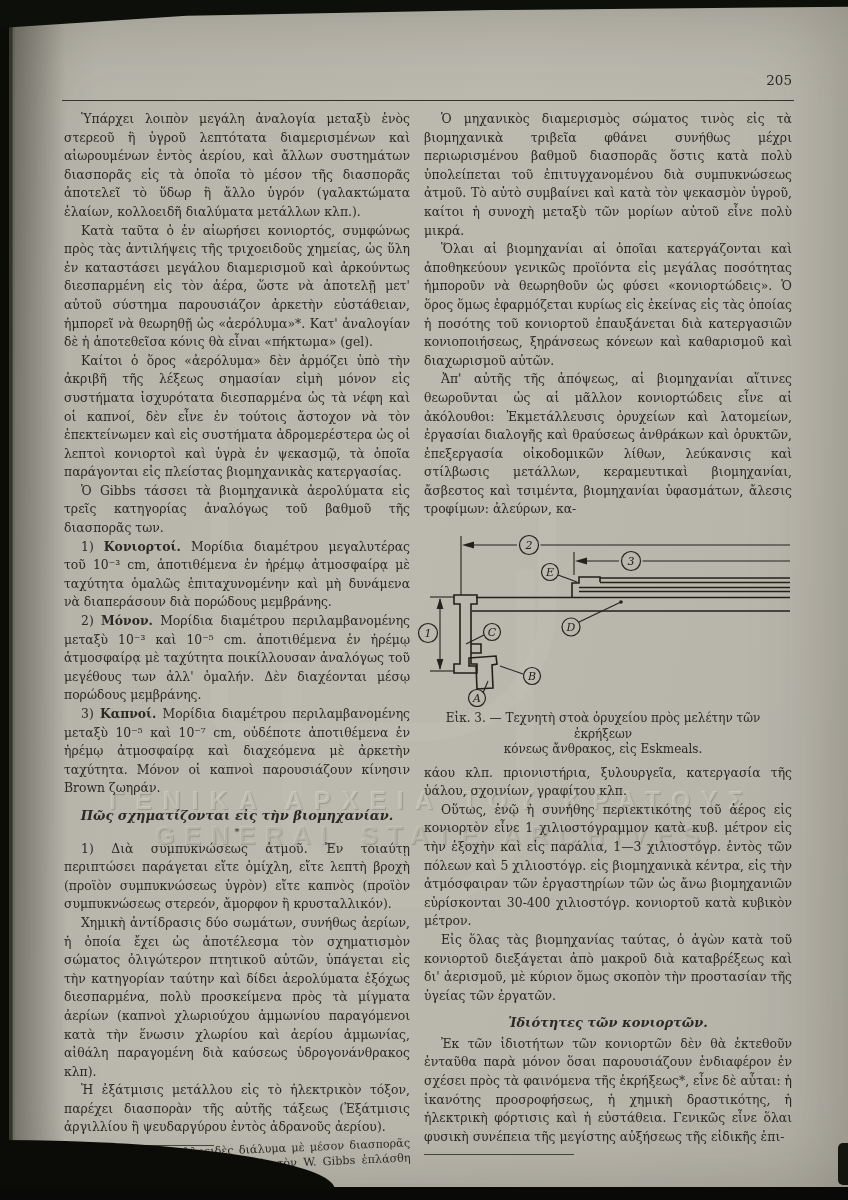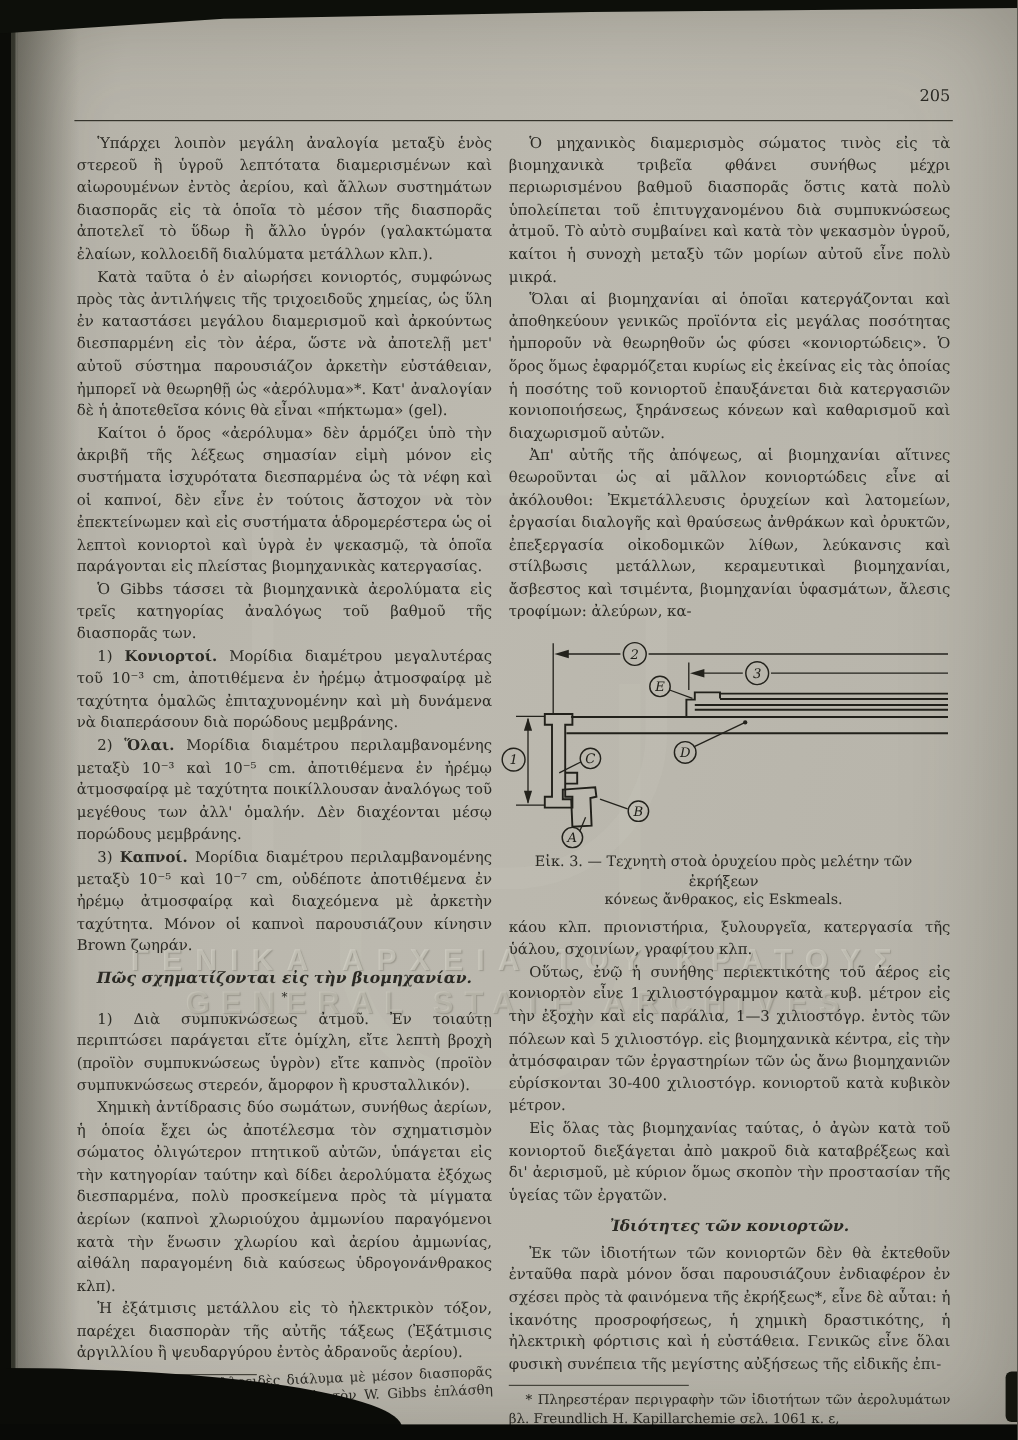--- a/index.html
+++ b/index.html
@@ -76,21 +76,21 @@
     <span class="page-number">205</span>
   </div>
   <div class="header-rule"></div>
 
   <div class="col col-left">
     <p class="para"><span></span><b class="lead"></b><span>Ὑπάρχει λοιπὸν μεγάλη ἀναλογία μεταξὺ ἑνὸς στερεοῦ ἢ ὑγροῦ λεπτότατα διαμερισμένων καὶ αἰωρουμένων ἐντὸς ἀερίου, καὶ ἄλλων συστημάτων διασπορᾶς εἰς τὰ ὁποῖα τὸ μέσον τῆς διασπορᾶς ἀποτελεῖ τὸ ὕδωρ ἢ ἄλλο ὑγρόν (γαλακτώματα ἐλαίων, κολλοειδῆ διαλύματα μετάλλων κλπ.).</span></p>
     <p class="para"><span></span><b class="lead"></b><span>Κατὰ ταῦτα ὁ ἐν αἰωρήσει κονιορτός, συμφώνως πρὸς τὰς ἀντιλήψεις τῆς τριχοειδοῦς χημείας, ὡς ὕλη ἐν καταστάσει μεγάλου διαμερισμοῦ καὶ ἀρκούντως διεσπαρμένη εἰς τὸν ἀέρα, ὥστε νὰ ἀποτελῇ μετ' αὐτοῦ σύστημα παρουσιάζον ἀρκετὴν εὐστάθειαν, ἠμπορεῖ νὰ θεωρηθῇ ὡς «ἀερόλυμα»*. Κατ' ἀναλογίαν δὲ ἡ ἀποτεθεῖσα κόνις θὰ εἶναι «πήκτωμα» (gel).</span></p>
     <p class="para"><span></span><b class="lead"></b><span>Καίτοι ὁ ὅρος «ἀερόλυμα» δὲν ἁρμόζει ὑπὸ τὴν ἀκριβῆ τῆς λέξεως σημασίαν εἰμὴ μόνον εἰς συστήματα ἰσχυρότατα διεσπαρμένα ὡς τὰ νέφη καὶ οἱ καπνοί, δὲν εἶνε ἐν τούτοις ἄστοχον νὰ τὸν ἐπεκτείνωμεν καὶ εἰς συστήματα ἁδρομερέστερα ὡς οἱ λεπτοὶ κονιορτοὶ καὶ ὑγρὰ ἐν ψεκασμῷ, τὰ ὁποῖα παράγονται εἰς πλείστας βιομηχανικὰς κατεργασίας.</span></p>
     <p class="para"><span></span><b class="lead"></b><span>Ὁ Gibbs τάσσει τὰ βιομηχανικὰ ἀερολύματα εἰς τρεῖς κατηγορίας ἀναλόγως τοῦ βαθμοῦ τῆς διασπορᾶς των.</span></p>
     <p class="para"><span>1) </span><b class="lead">Κονιορτοί.</b><span> Μορίδια διαμέτρου μεγαλυτέρας τοῦ 10⁻³ cm, ἀποτιθέμενα ἐν ἠρέμῳ ἀτμοσφαίρᾳ μὲ ταχύτητα ὁμαλῶς ἐπιταχυνομένην καὶ μὴ δυνάμενα νὰ διαπεράσουν διὰ πορώδους μεμβράνης.</span></p>
-    <p class="para"><span>2) </span><b class="lead">Ὅλαι.</b><span> Μορίδια διαμέτρου περιλαμβανομένης μεταξὺ 10⁻³ καὶ 10⁻⁵ cm. ἀποτιθέμενα ἐν ἠρέμῳ ἀτμοσφαίρᾳ μὲ ταχύτητα ποικίλλουσαν ἀναλόγως τοῦ μεγέθους των ἀλλ' ὁμαλήν. Δὲν διαχέονται μέσῳ πορώδους μεμβράνης.</span></p>
+    <p class="para"><span>2) </span><b class="lead">Μόνον.</b><span> Μορίδια διαμέτρου περιλαμβανομένης μεταξὺ 10⁻³ καὶ 10⁻⁵ cm. ἀποτιθέμενα ἐν ἠρέμῳ ἀτμοσφαίρᾳ μὲ ταχύτητα ποικίλλουσαν ἀναλόγως τοῦ μεγέθους των ἀλλ' ὁμαλήν. Δὲν διαχέονται μέσῳ πορώδους μεμβράνης.</span></p>
     <p class="para"><span>3) </span><b class="lead">Καπνοί.</b><span> Μορίδια διαμέτρου περιλαμβανομένης μεταξὺ 10⁻⁵ καὶ 10⁻⁷ cm, οὐδέποτε ἀποτιθέμενα ἐν ἠρέμῳ ἀτμοσφαίρᾳ καὶ διαχεόμενα μὲ ἀρκετὴν ταχύτητα. Μόνον οἱ καπνοὶ παρουσιάζουν κίνησιν Brown ζωηράν.</span></p>
 
     <p class="subhead">Πῶς σχηματίζονται εἰς τὴν βιομηχανίαν.</p>
     <p class="head-star">*</p>
 
     <p class="para"><span></span><b class="lead"></b><span>1) Διὰ συμπυκνώσεως ἀτμοῦ. Ἐν τοιαύτῃ περιπτώσει παράγεται εἴτε ὁμίχλη, εἴτε λεπτὴ βροχὴ (προϊὸν συμπυκνώσεως ὑγρὸν) εἴτε καπνὸς (προϊὸν συμπυκνώσεως στερεόν, ἄμορφον ἢ κρυσταλλικόν).</span></p>
     <p class="para"><span></span><b class="lead"></b><span>Χημικὴ ἀντίδρασις δύο σωμάτων, συνήθως ἀερίων, ἡ ὁποία ἔχει ὡς ἀποτέλεσμα τὸν σχηματισμὸν σώματος ὀλιγώτερον πτητικοῦ αὐτῶν, ὑπάγεται εἰς τὴν κατηγορίαν ταύτην καὶ δίδει ἀερολύματα ἐξόχως διεσπαρμένα, πολὺ προσκείμενα πρὸς τὰ μίγματα ἀερίων (καπνοὶ χλωριούχου ἀμμωνίου παραγόμενοι κατὰ τὴν ἕνωσιν χλωρίου καὶ ἀερίου ἀμμωνίας, αἰθάλη παραγομένη διὰ καύσεως ὑδρογονάνθρακος κλπ).</span></p>
     <p class="para"><span></span><b class="lead"></b><span>Ἡ ἐξάτμισις μετάλλου εἰς τὸ ἠλεκτρικὸν τόξον, παρέχει διασπορὰν τῆς αὐτῆς τάξεως (Ἐξάτμισις ἀργιλλίου ἢ ψευδαργύρου ἐντὸς ἀδρανοῦς ἀερίου).</span></p>
 
     <div class="fn-rule"></div>
@@ -167,21 +167,20 @@
 
     <p class="para noindent"><span></span><b class="lead"></b><span>κάου κλπ. πριονιστήρια, ξυλουργεῖα, κατεργασία τῆς ὑάλου, σχοινίων, γραφίτου κλπ.</span></p>
     <p class="para"><span></span><b class="lead"></b><span>Οὕτως, ἐνῷ ἡ συνήθης περιεκτικότης τοῦ ἀέρος εἰς κονιορτὸν εἶνε 1 χιλιοστόγραμμον κατὰ κυβ. μέτρον εἰς τὴν ἐξοχὴν καὶ εἰς παράλια, 1—3 χιλιοστόγρ. ἐντὸς τῶν πόλεων καὶ 5 χιλιοστόγρ. εἰς βιομηχανικὰ κέντρα, εἰς τὴν ἀτμόσφαιραν τῶν ἐργαστηρίων τῶν ὡς ἄνω βιομηχανιῶν εὑρίσκονται 30-400 χιλιοστόγρ. κονιορτοῦ κατὰ κυβικὸν μέτρον.</span></p>
     <p class="para"><span></span><b class="lead"></b><span>Εἰς ὅλας τὰς βιομηχανίας ταύτας, ὁ ἀγὼν κατὰ τοῦ κονιορτοῦ διεξάγεται ἀπὸ μακροῦ διὰ καταβρέξεως καὶ δι' ἀερισμοῦ, μὲ κύριον ὅμως σκοπὸν τὴν προστασίαν τῆς ὑγείας τῶν ἐργατῶν.</span></p>
 
     <p class="subhead">Ἰδιότητες τῶν κονιορτῶν.</p>
 
     <p class="para"><span></span><b class="lead"></b><span>Ἐκ τῶν ἰδιοτήτων τῶν κονιορτῶν δὲν θὰ ἐκτεθοῦν ἐνταῦθα παρὰ μόνον ὅσαι παρουσιάζουν ἐνδιαφέρον ἐν σχέσει πρὸς τὰ φαινόμενα τῆς ἐκρήξεως*, εἶνε δὲ αὗται: ἡ ἱκανότης προσροφήσεως, ἡ χημικὴ δραστικότης, ἡ ἠλεκτρικὴ φόρτισις καὶ ἡ εὐστάθεια. Γενικῶς εἶνε ὅλαι φυσικὴ συνέπεια τῆς μεγίστης αὐξήσεως τῆς εἰδικῆς ἐπι-</span></p>
 
     <div class="fn-rule"></div>
-    <p class="footnote">* Πληρεστέραν περιγραφὴν τῶν ἰδιοτήτων τῶν ἀερολυμάτων βλ. Freundlich H. Kapillarchemie σελ. 1061 κ. ε,</p>
   </div>
 
   <div class="bind-shade"></div>
   <div class="edge-left"></div>
   <div class="edge-top"></div>
   <div class="corner-bl"></div>
   <div class="edge-bottom"></div>
   <div class="nub-br"></div>
 </div>
 

